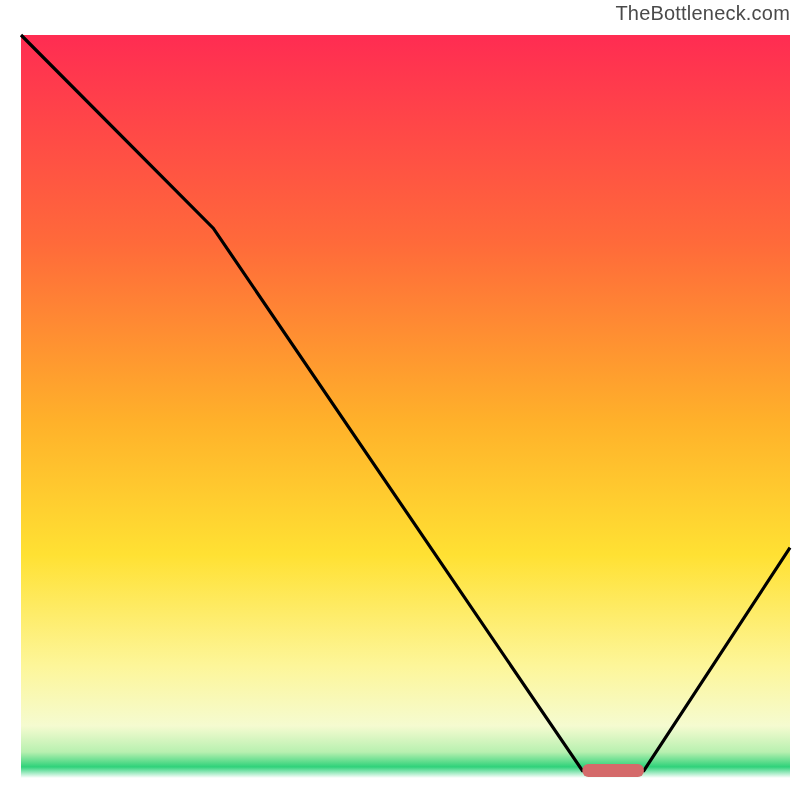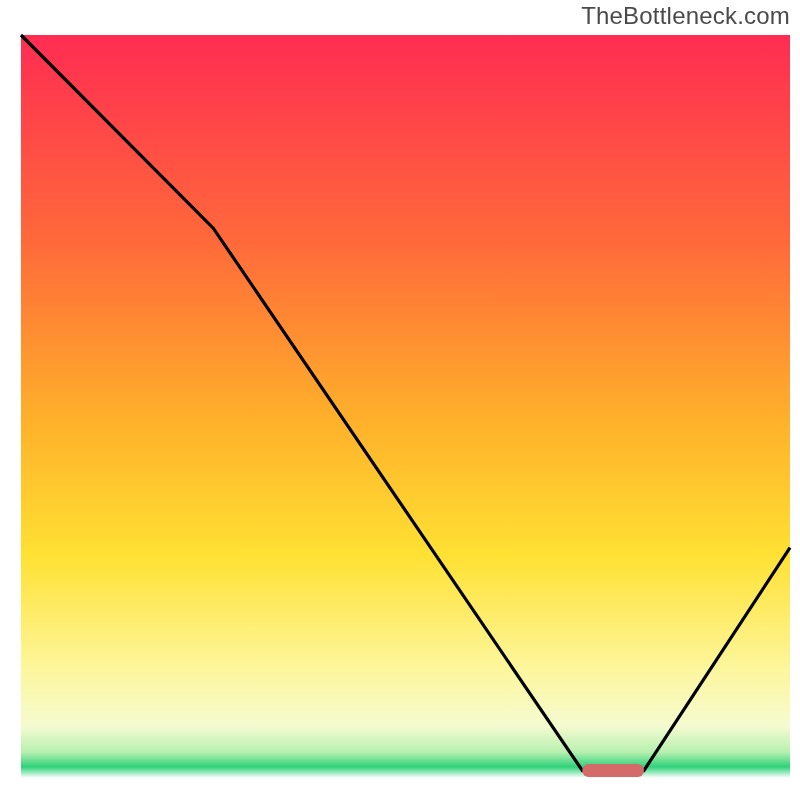--- a/index.html
+++ b/index.html
@@ -7,21 +7,21 @@
   .container {
     position: relative;
     width: 800px;
     height: 800px;
   }
   .watermark {
     position: absolute;
     top: 2px;
     right: 10px;
     font-family: Arial, Helvetica, sans-serif;
-    font-size: 24px;
+    font-size: 20px;
     font-weight: 500;
     color: #4a4a4a;
     letter-spacing: 0.2px;
     z-index: 5;
   }
   svg.chart {
     position: absolute;
     left: 0;
     top: 0;
     width: 800px;

